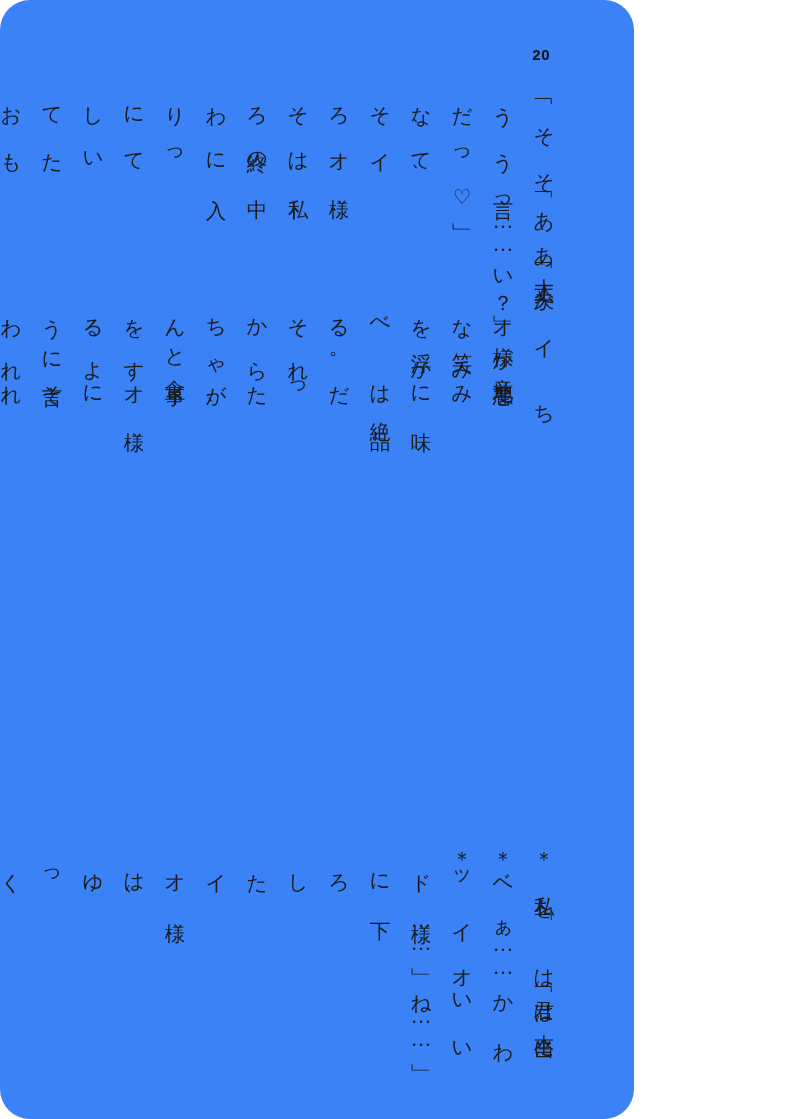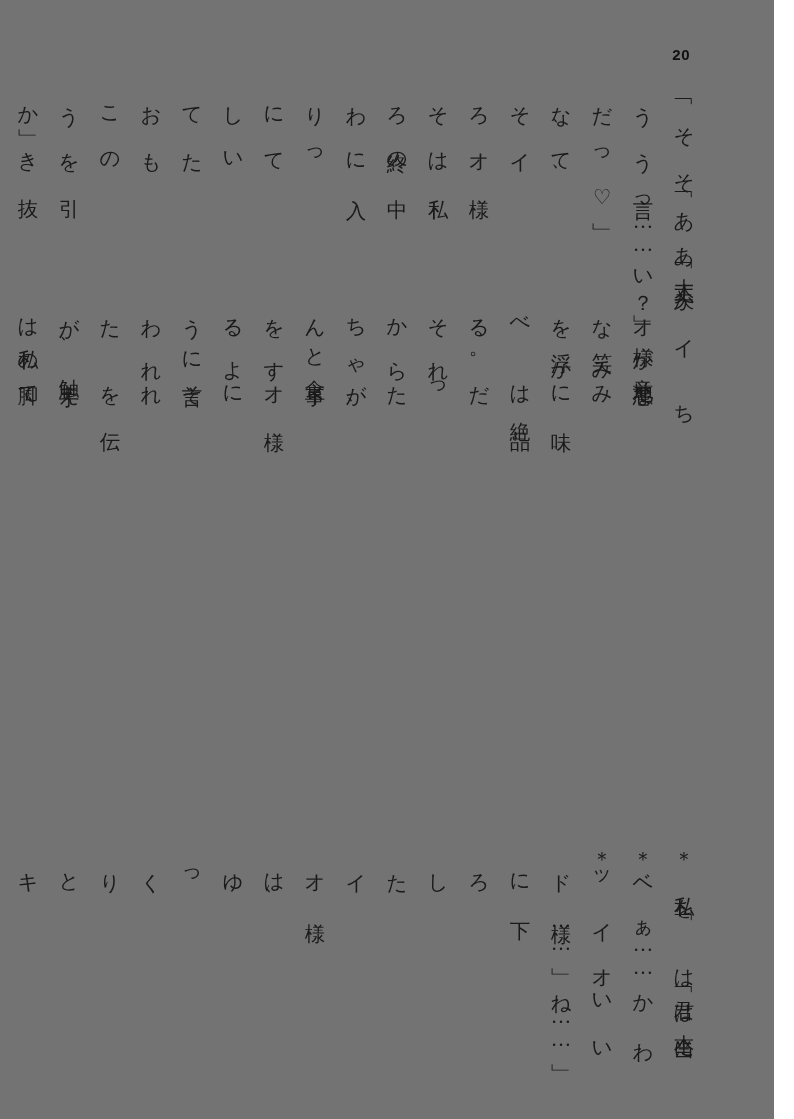--- a/index.html
+++ b/index.html
@@ -9,24 +9,25 @@
   }
   body {
     width: 794px;
     height: 1119px;
     font-family: "Liberation Serif", "DejaVu Serif", serif;
     color: #1a1a1a;
     overflow: hidden;
   }
   .page {
     position: relative;
-    width: 774px;
+    width: 634px;
     height: 1119px;
     box-sizing: border-box;
-    background: #737373;
+    background: #3b82f6;
+    border-radius: 30px;
   }
   .page-number {
     position: absolute;
     top: 46px;
     right: 84px;
     font-size: 15px;
     font-weight: bold;
     font-family: "Liberation Sans", sans-serif;
     letter-spacing: 0.5px;
     color: #111;

